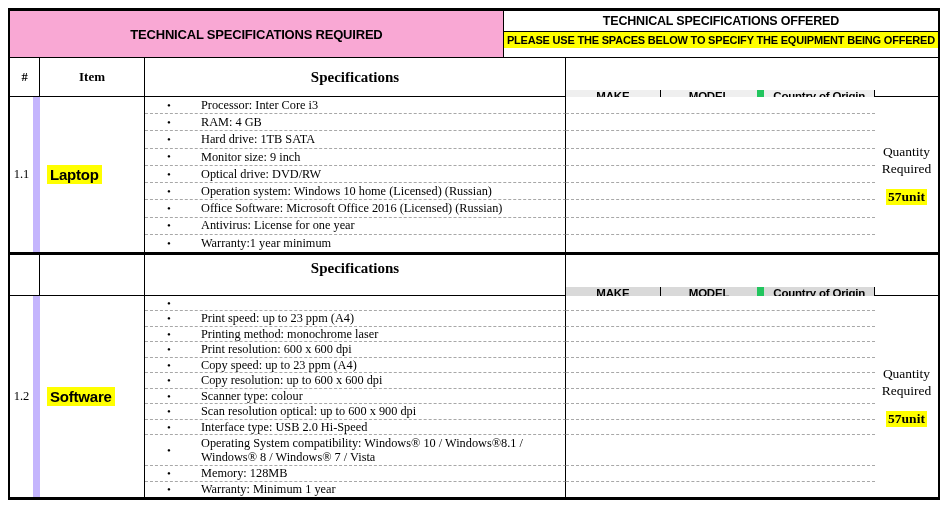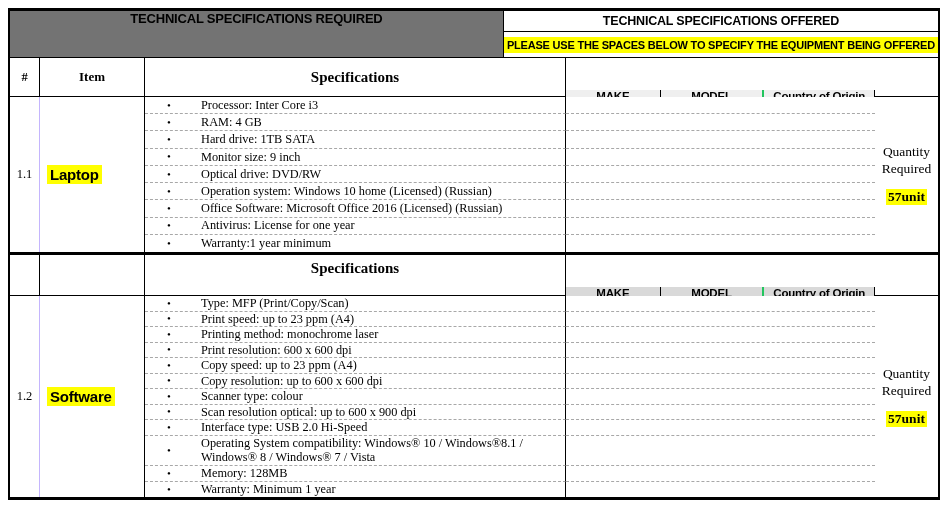--- a/index.html
+++ b/index.html
@@ -11,58 +11,58 @@
     border: 2px solid #000; border-top-width: 3px; border-bottom: none;
     background: #fff;
   }
   .row { display: flex; }
 
   .sans { font-family: "Liberation Sans", sans-serif; font-weight: 700; letter-spacing: -0.2px; }
 
   
   .r-banner { height: 47px; border-bottom: 1px solid #000; }
   .banner-left {
-    width: 556px; border-right: 1px solid #000; background: #737373;
-    display: flex; align-items: flex-start; justify-content: center;
+    width: 556px; border-right: 1px solid #000; background: #f9a8d4;
+    display: flex; align-items: center; justify-content: center;
     font-size: 13px;
   }
   .banner-right { flex: 1; display: flex; flex-direction: column; }
   .offered-cell { height: 21px; border-bottom: 1px solid #000; display: flex; align-items: center; justify-content: center; font-size: 12.5px; }
-  .notice-cell { flex: 1; display: flex; align-items: center; justify-content: center; }
+  .notice-cell { flex: 1; display: flex; align-items: flex-start; justify-content: center; }
   .notice-hl { background: #ffff00; font-size: 11px; padding: 2px 3px; white-space: nowrap; }
 
   
   .r-head { height: 39px; border-bottom: 1px solid #000; }
   .hc { border-right: 1px solid #000; display: flex; align-items: center; justify-content: center; font-weight: 700; }
   .hc-num  { width: 30px;  font-size: 12.5px; }
   .hc-item { width: 105px; font-size: 13px; }
   .hc-spec { width: 421px; font-size: 15px; }
   .head-right { width: 309px; border-right: 1px solid #000; display: flex; flex-direction: column; margin-top: 32px; }
   .head-right-top { display: flex; height: 24px; border-bottom: 1px solid #000; }
   .mh { display: flex; align-items: center; justify-content: center; font-size: 11.5px; }
   .g-light .mh { background: #efefef; }
   .g-dark  .mh { background: #d9d9d9; }
   .w-make { width: 95px; border-right: 1px solid #000; }
-  .w-model { width: 104px; border-right: 2px solid #22c55e; }
+  .w-model { width: 104px; border-right: 7px solid #22c55e; }
   .w-country { width: 110px; }
   .head-right-bottom { display: flex; flex: 1; background: #fff; }
   .hc-qty { width: 63px; background: #fff; }
 
   
   .r-head2 { height: 41px; border-bottom: 1px solid #000; }
   .h2-num  { width: 30px;  border-right: 1px solid #000; }
   .h2-item { width: 105px; border-right: 1px solid #000; }
   .h2-spec { width: 421px; border-right: 1px solid #000; display: flex; justify-content: center; align-items: flex-start; padding-top: 5px; font-weight: 700; font-size: 15px; }
   .r-head2 .head-right-top { height: 25px; }
 
   
   .section { display: flex; border-bottom: 3px solid #000; }
   .sec-laptop  { height: 158px; }
   .sec-printer { height: 204px; }
-  .sec-num  { width: 30px; border-right: 1px solid #c4b5fd; display: flex; align-items: center; justify-content: center; font-size: 12.5px; }
+  .sec-num  { width: 30px; border-right: 7px solid #c4b5fd; display: flex; align-items: center; justify-content: center; font-size: 12.5px; }
   .sec-item { width: 105px; border-right: 1px solid #000; display: flex; align-items: center; padding-left: 7px; }
   .item-hl { background: #ffff00; font-family: "Liberation Sans", sans-serif; font-weight: 700; font-size: 15px; padding: 1px 3px; letter-spacing: -0.2px; }
   .sec-body { width: 730px; border-right: 1px solid #000; display: grid; grid-template-columns: 421px 309px; }
   .sec-laptop  .sec-body { grid-template-rows: repeat(9, 1fr); }
   .sec-printer .sec-body { grid-template-rows: repeat(9, 1fr) 2fr 1fr 1fr; }
   .spec-cell {
     border-right: 1px solid #000; border-bottom: 1px dashed #a8a8a8;
     display: flex; align-items: center; padding-left: 22px; padding-right: 6px;
     font-size: 12.3px; line-height: 1.18;
   }
@@ -189,21 +189,20 @@
   </div>
 
   <div class="section sec-printer">
     <div class="sec-num">1.2</div>
     <div class="sec-item">
       <span class="item-hl">Software</span>
     </div>
     <div class="sec-body">
       <div class="spec-cell">
           <span class="bullet">•</span>
-          <span>Type: MFP (Print/Copy/Scan)</span>
         </div>
       <div class="data-cell"></div>
       <div class="spec-cell">
           <span class="bullet">•</span>
           <span>Print speed: up to 23 ppm (A4)</span>
         </div>
       <div class="data-cell"></div>
       <div class="spec-cell">
           <span class="bullet">•</span>
           <span>Printing method: monochrome laser</span>

